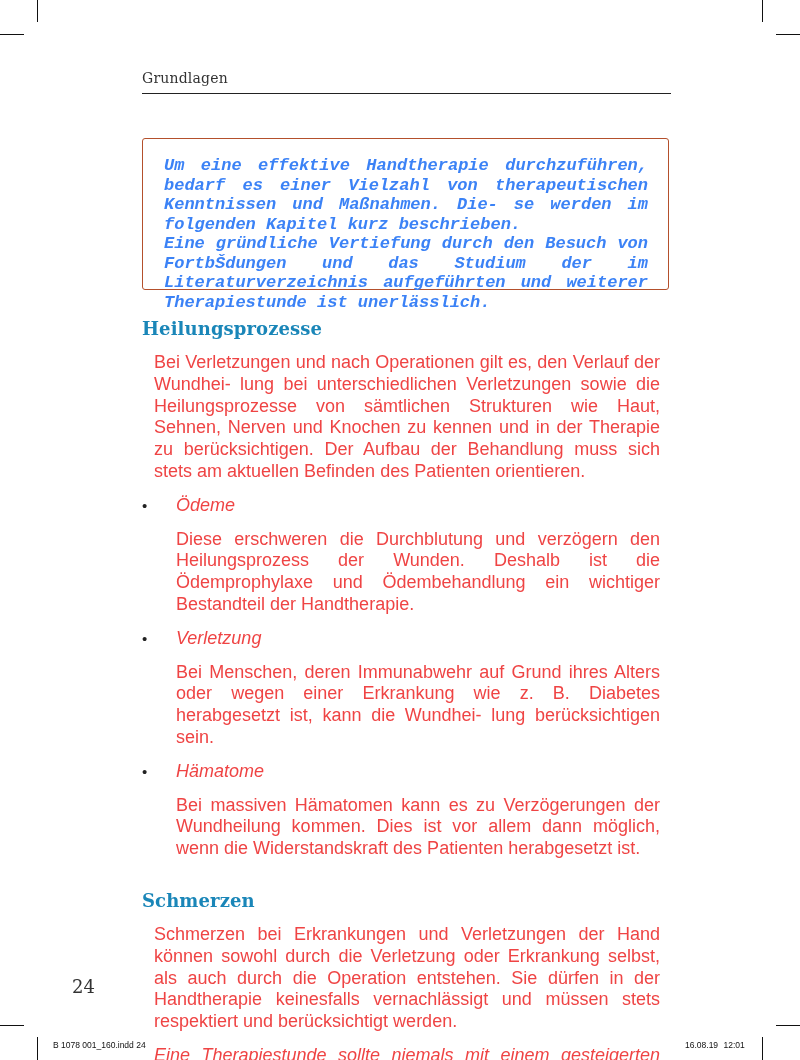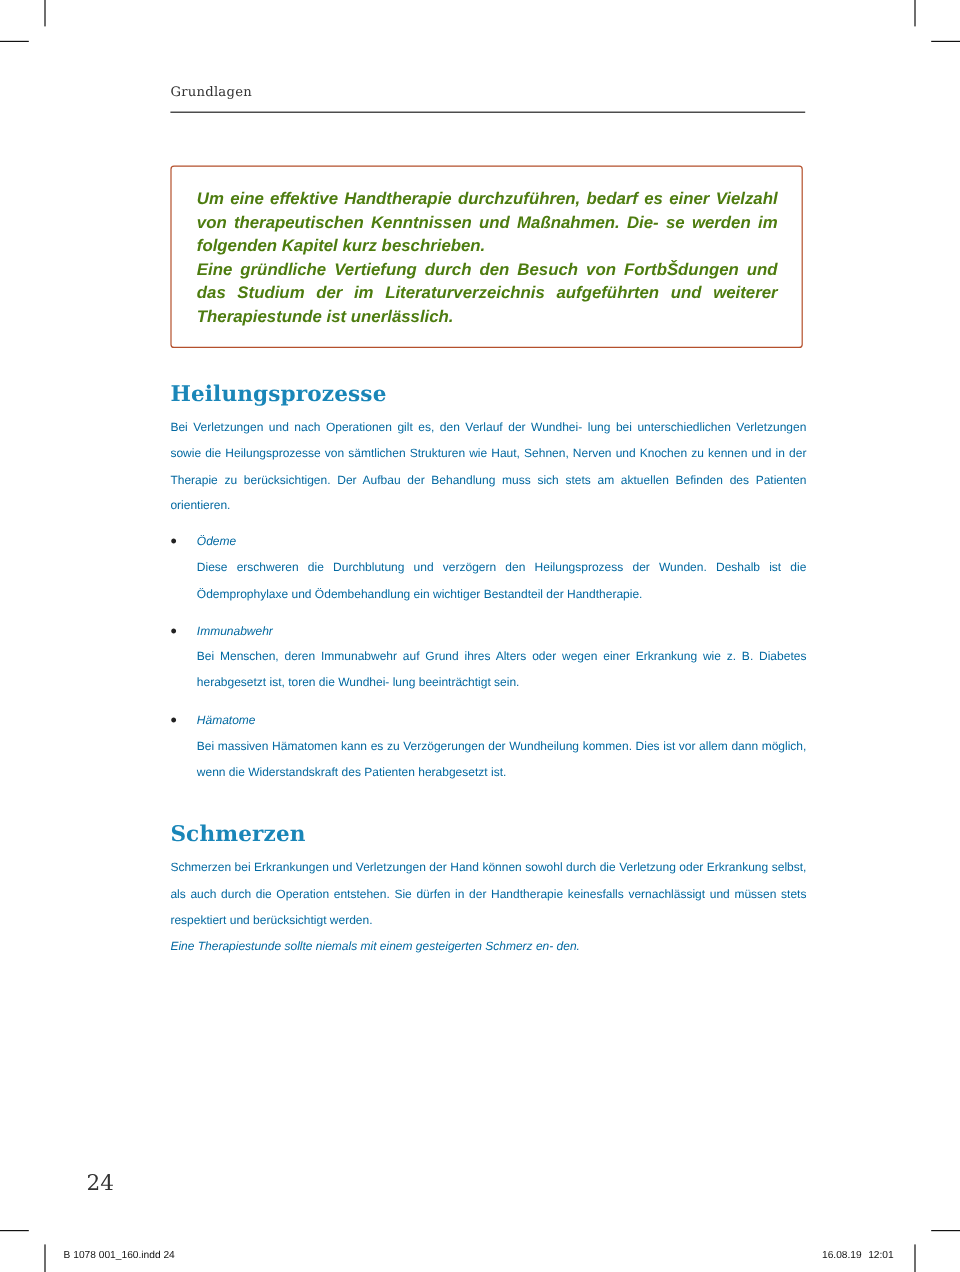--- a/index.html
+++ b/index.html
@@ -4,43 +4,43 @@
   <style>
     html, body { margin: 0; padding: 0; background: #ffffff; }
     body { width: 800px; height: 1060px; position: relative; overflow: hidden; color: #1e1e1e; }
 
     .crop { position: absolute; background: #111; }
     .crop.v { width: 1px; }
     .crop.h { height: 1px; }
 
     .running-head {
       position: absolute; left: 142px; top: 70px;
-      font-family: "DejaVu Serif", serif; font-size: 11px; color: #333;
+      font-family: "DejaVu Serif", serif; font-size: 14px; color: #333;
       letter-spacing: 0.2px;
     }
     .head-rule { position: absolute; left: 142px; top: 93px; width: 529px; height: 1px; background: #222; }
 
     .callout {
       position: absolute; left: 142px; top: 138px; width: 527px; height: 152px;
       border: 1.5px solid #b4502c; border-radius: 3px; box-sizing: border-box;
       padding: 17px 20px 0 21px;
     }
     .callout p {
-      margin: 0; font-family: Liberation Sans, sans-serif; font-style: italic; font-weight: bold;
-      font-size: 14px; line-height: 19.5px; text-align: justify; text-align-last: left; color: #4d7c0f;
+      margin: 0; font-family: Liberation Mono, monospace; font-style: italic; font-weight: bold;
+      font-size: 17px; line-height: 19.5px; text-align: justify; text-align-last: left; color: #3b82f6;
     }
 
     .content { position: absolute; left: 142px; top: 318px; width: 530px; }
     h2 {
       margin: 0; font-family: "DejaVu Serif", serif; font-weight: bold; font-size: 18px;
       color: #1a86b8; line-height: 22px; letter-spacing: 0.1px;
     }
     .body-text {
-      font-family: "Liberation Sans", sans-serif; font-size: 10px; line-height: 21.8px;
-      text-align: justify; color: #0369a1; margin: 0;
+      font-family: "Liberation Sans", sans-serif; font-size: 18px; line-height: 21.8px;
+      text-align: justify; color: #ef4444; margin: 12px;
     }
     .h-heil { margin-bottom: 6px; }
     .p1 { margin-bottom: 8px; }
     .p2 { margin-bottom: 9px; }
 
     ul.factors { list-style: none; margin: 0; padding: 0; }
     ul.factors li { position: relative; padding-left: 22px; margin-bottom: 9px; }
     .bullet {
       position: absolute; left: 0; top: 0; font-family: "Liberation Sans", sans-serif;
       font-size: 15px; line-height: 21.8px; color: #222;
@@ -89,22 +89,22 @@
   <p class="body-text p1">Bei Verletzungen und nach Operationen gilt es, den Verlauf der Wundhei- lung bei unterschiedlichen Verletzungen sowie die Heilungsprozesse von sämtlichen Strukturen wie Haut, Sehnen, Nerven und Knochen zu kennen und in der Therapie zu berücksichtigen. Der Aufbau der Behandlung muss sich stets am aktuellen Befinden des Patienten orientieren.</p>
 
   <ul class="factors">
     <li>
       <span class="bullet">•</span>
       <span class="body-text factor-title">Ödeme</span>
       <span class="body-text factor-desc">Diese erschweren die Durchblutung und verzögern den Heilungsprozess der Wunden. Deshalb ist die Ödemprophylaxe und Ödembehandlung ein wichtiger Bestandteil der Handtherapie.</span>
     </li>
     <li>
       <span class="bullet">•</span>
-      <span class="body-text factor-title">Immunabwehr</span>
-      <span class="body-text factor-desc">Bei Menschen, deren Immunabwehr auf Grund ihres Alters oder wegen einer Erkrankung wie z. B. Diabetes herabgesetzt ist, toren die Wundhei- lung beeinträchtigt sein.</span>
+      <span class="body-text factor-title">Verletzung</span>
+      <span class="body-text factor-desc">Bei Menschen, deren Immunabwehr auf Grund ihres Alters oder wegen einer Erkrankung wie z. B. Diabetes herabgesetzt ist, kann die Wundhei- lung berücksichtigen sein.</span>
     </li>
     <li>
       <span class="bullet">•</span>
       <span class="body-text factor-title">Hämatome</span>
       <span class="body-text factor-desc">Bei massiven Hämatomen kann es zu Verzögerungen der Wundheilung kommen. Dies ist vor allem dann möglich, wenn die Widerstandskraft des Patienten herabgesetzt ist.</span>
     </li>
   </ul>
 
   <h2 class="h-schmerz" style="color: rgb(26, 134, 184);">Schmerzen</h2>
   <p class="body-text">Schmerzen bei Erkrankungen und Verletzungen der Hand können sowohl durch die Verletzung oder Erkrankung selbst, als auch durch die Operation entstehen. Sie dürfen in der Handtherapie keinesfalls vernachlässigt und müssen stets respektiert und berücksichtigt werden.</p>

